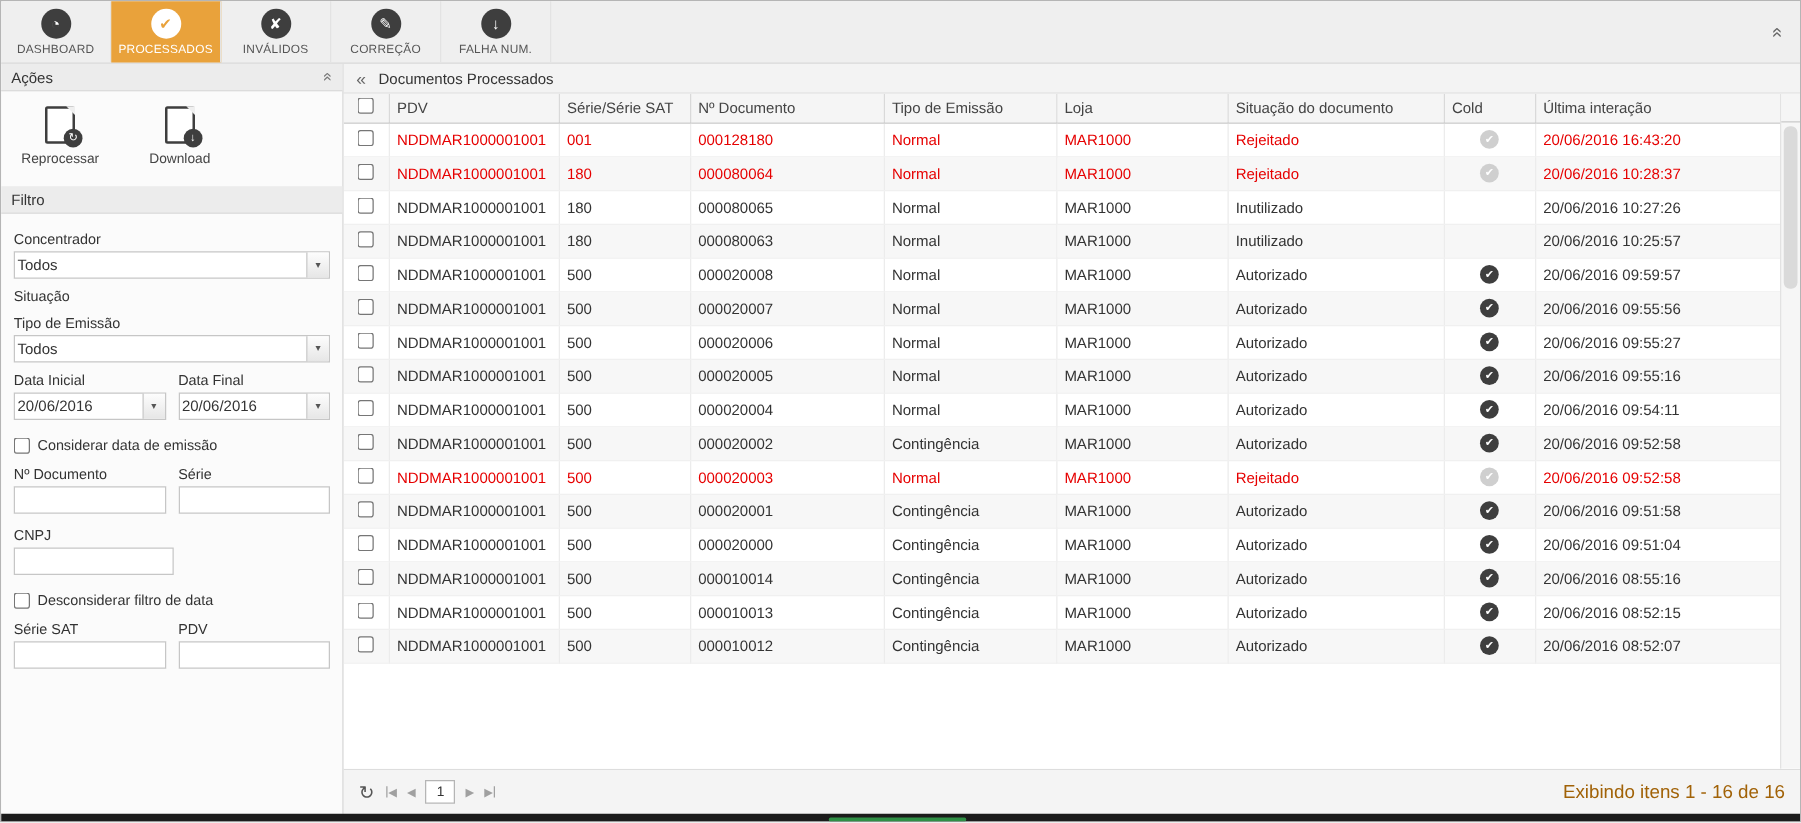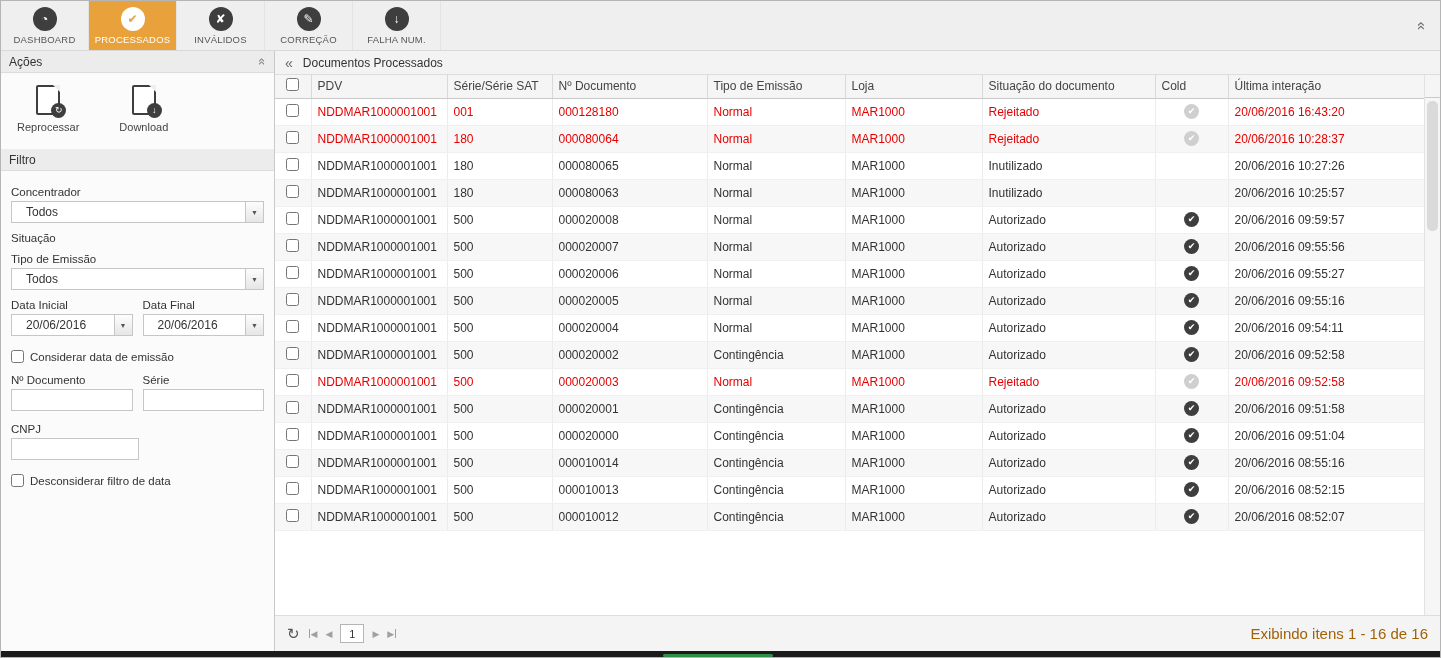--- a/index.html
+++ b/index.html
@@ -25,21 +25,21 @@
   .panel-header{height:22px;background:#ececec;border-bottom:1px solid #dcdcdc;display:flex;align-items:center;justify-content:space-between;padding:0 8px;font-size:12px;color:#333;flex:0 0 auto}
   .panel-header .chev{transform:rotate(90deg);color:#777;font-size:13px;cursor:pointer}
   .actions-row{display:flex;gap:40px;padding:12px 16px 16px;flex:0 0 auto}
   .action-btn{display:flex;flex-direction:column;align-items:center;gap:6px;font-size:11px;color:#444;cursor:pointer}
   .doc-icon{position:relative;width:24px;height:30px;border:2px solid #3e3e3e;background:#fff;border-radius:2px}
   .doc-icon .fold{position:absolute;top:-2px;right:-2px;width:0;height:0;border-left:7px solid transparent;border-top:7px solid #efefef}
   .doc-icon .badge{position:absolute;right:-8px;bottom:-5px;width:15px;height:15px;border-radius:50%;background:#3e3e3e;color:#fff;font-size:9px;display:flex;align-items:center;justify-content:center;line-height:1}
 
   .filter{padding:6px 10px 0;font-size:11.5px;color:#333;flex:1;overflow:hidden}
   .f-label{margin:9px 0 3px;white-space:nowrap}
-  .combo{height:22px;border:1px solid #c6c6c6;background:#fff;display:flex;align-items:center;justify-content:space-between;font-size:12px;padding-left:14px;cursor:pointer}
+  .combo{height:22px;border:1px solid #c6c6c6;background:#fff;display:flex;align-items:center;justify-content:space-between;font-size:12px;padding-left:2px;cursor:pointer}
   .combo .dd{width:18px;height:100%;border-left:1px solid #c6c6c6;background:linear-gradient(#fdfdfd,#e6e6e6);display:flex;align-items:center;justify-content:center;font-size:7px;color:#555}
   .two-col{display:flex;gap:10px}
   .two-col>div{flex:1;min-width:0}
   .txt{width:100%;height:22px;border:1px solid #c6c6c6;background:#fff;padding:0 4px;font-size:12px;font-family:"Liberation Sans",sans-serif}
   .half{width:128px}
   .chk-row{display:flex;align-items:center;gap:6px;margin:14px 0 2px;cursor:pointer}
   .chk-row input{width:13px;height:13px}
   .sidebar-footer{border-top:2px solid #3a3a3a;background:#f1f1f1;padding:7px 16px;display:flex;justify-content:flex-end;flex:0 0 auto}
   .btn{height:26px;padding:0 28px;border:1px solid #999;background:linear-gradient(#f9f9f9,#dedede);font-size:12px;color:#333;cursor:pointer;font-family:"Liberation Sans",sans-serif}
 
@@ -189,20 +189,30 @@
         </div>
 
         <div class="f-label" style="margin-top:12px">CNPJ</div>
         <input class="txt half" style="">
 
         <label class="chk-row">
           <input type="checkbox" style="">
           <span>Desconsiderar filtro de data</span>
         </label>
 
+        <div class="two-col">
+          <div>
+            <div class="f-label">Série SAT</div>
+            <input class="txt" style="">
+          </div>
+          <div>
+            <div class="f-label">PDV</div>
+            <input class="txt" style="">
+          </div>
+        </div>
       </div>
 
     </aside>
 
     <section class="main">
       <div class="main-header">
         <span class="chevs">«</span>
         <span>Documentos Processados</span>
       </div>
 

